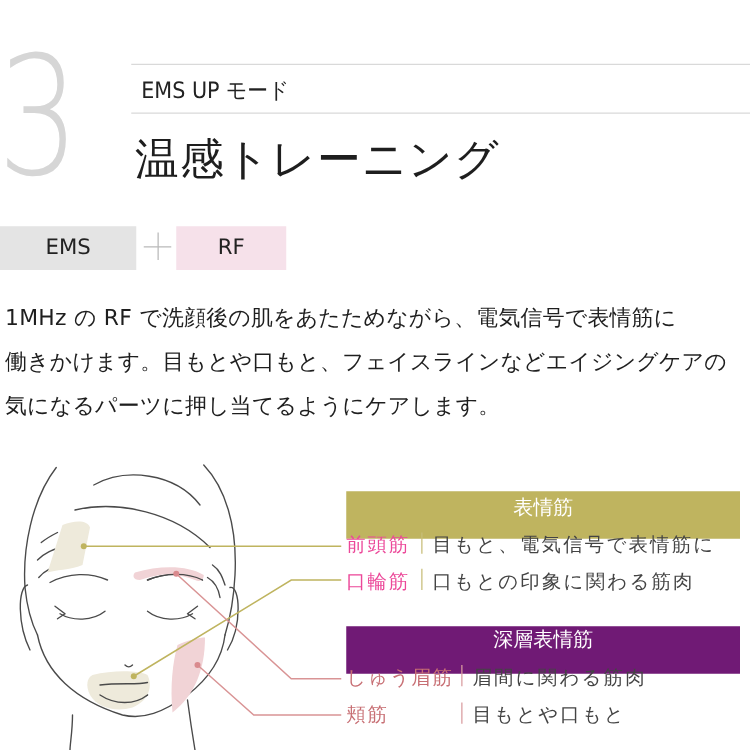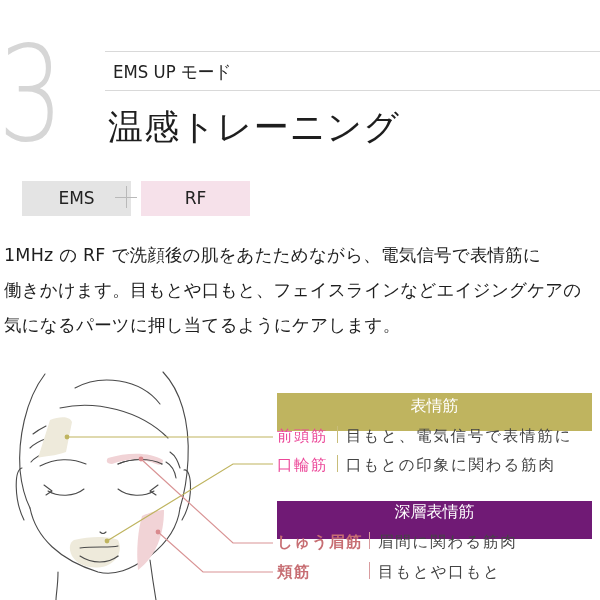--- a/index.html
+++ b/index.html
@@ -11,37 +11,37 @@
     position: absolute; left: -2px; top: 28px; font-family: "DejaVu Sans", sans-serif;
     font-weight: 200; font-size: 132px; line-height: 1; color: #d6d6d6; letter-spacing: -4px;
     transform: scaleX(0.78); transform-origin: left top;
   }
   .rule { position: absolute; left: 105px; right: 0; height: 1px; background: #d9d9d9; }
   .rule.r1 { top: 51px; }
   .rule.r2 { top: 90px; }
   .mode-label { position: absolute; left: 113px; top: 60px; font-size: 18px; color: #222; transform: scaleX(0.92); transform-origin: left top; }
   .title { position: absolute; left: 108px; top: 104px; font-size: 35px; color: #1e1e1e; letter-spacing: 1px; font-family: Liberation Mono, monospace; }
   .tag { position: absolute; top: 181px; height: 35px; line-height: 35px; text-align: center; font-size: 17px; color: #222; }
-  .tag.ems { left: 0; width: 109px; background: #e4e4e4; margin-left: 22px; }
-  .tag.rf { left: 141px; width: 109px; background: #f6e1ea; }
+  .tag.ems { left: 0; width: 109px; background: #e4e4e4; }
+  .tag.rf { left: 141px; width: 88px; background: #f6e1ea; }
   .plus { position: absolute; left: 115px; top: 186px; width: 22px; height: 22px; }
   .plus::before, .plus::after { content: ""; position: absolute; background: #b9b9b9; }
   .plus::before { left: 0; right: 0; top: 11px; height: 1px; }
   .plus::after { top: 0; bottom: 0; left: 11px; width: 1px; }
   .desc { position: absolute; left: 4px; top: 238px; width: 600px; font-size: 17.5px; line-height: 35px; color: #1e1e1e; letter-spacing: 0.2px; }
   .desc p { margin: 0; white-space: nowrap; }
   .face { position: absolute; left: 0; top: 360px; width: 280px; height: 240px; }
   .leaders { position: absolute; left: 0; top: 0; width: 600px; height: 600px; pointer-events: none; }
   .cat-bar { position: absolute; left: 277px; width: 315px; height: 38px; line-height: 25px; text-align: center; color: #fff; font-size: 16px; }
   .cat-bar.surface { top: 393px; background: #bfb45f; }
   .cat-bar.deep { top: 501px; background: #701a75; font-family: Liberation Mono, monospace; }
   .muscle-row { position: absolute; left: 277px; font-size: 15.5px; white-space: nowrap; letter-spacing: 1.5px; }
   .muscle-name { display: inline-block; }
   .muscle-name.surface { color: #ec4899; width: 58px; }
-  .muscle-name.deep { color: #c76e73; width: 90px; font-weight: bold; }
+  .muscle-name.deep { color: #c76e73; width: 90px; }
   .sep { display: inline-block; width: 1px; height: 17px; margin: 0 8px -2px 2px; }
   .sep.surface { background: #c8bd79; }
   .sep.deep { background: #d99c9f; }
   .muscle-desc { color: #444; letter-spacing: 1.8px; }
 </style>
 </head>
 <body>
 
 <div class="big-num">3</div>
 <div class="rule r1"></div>

